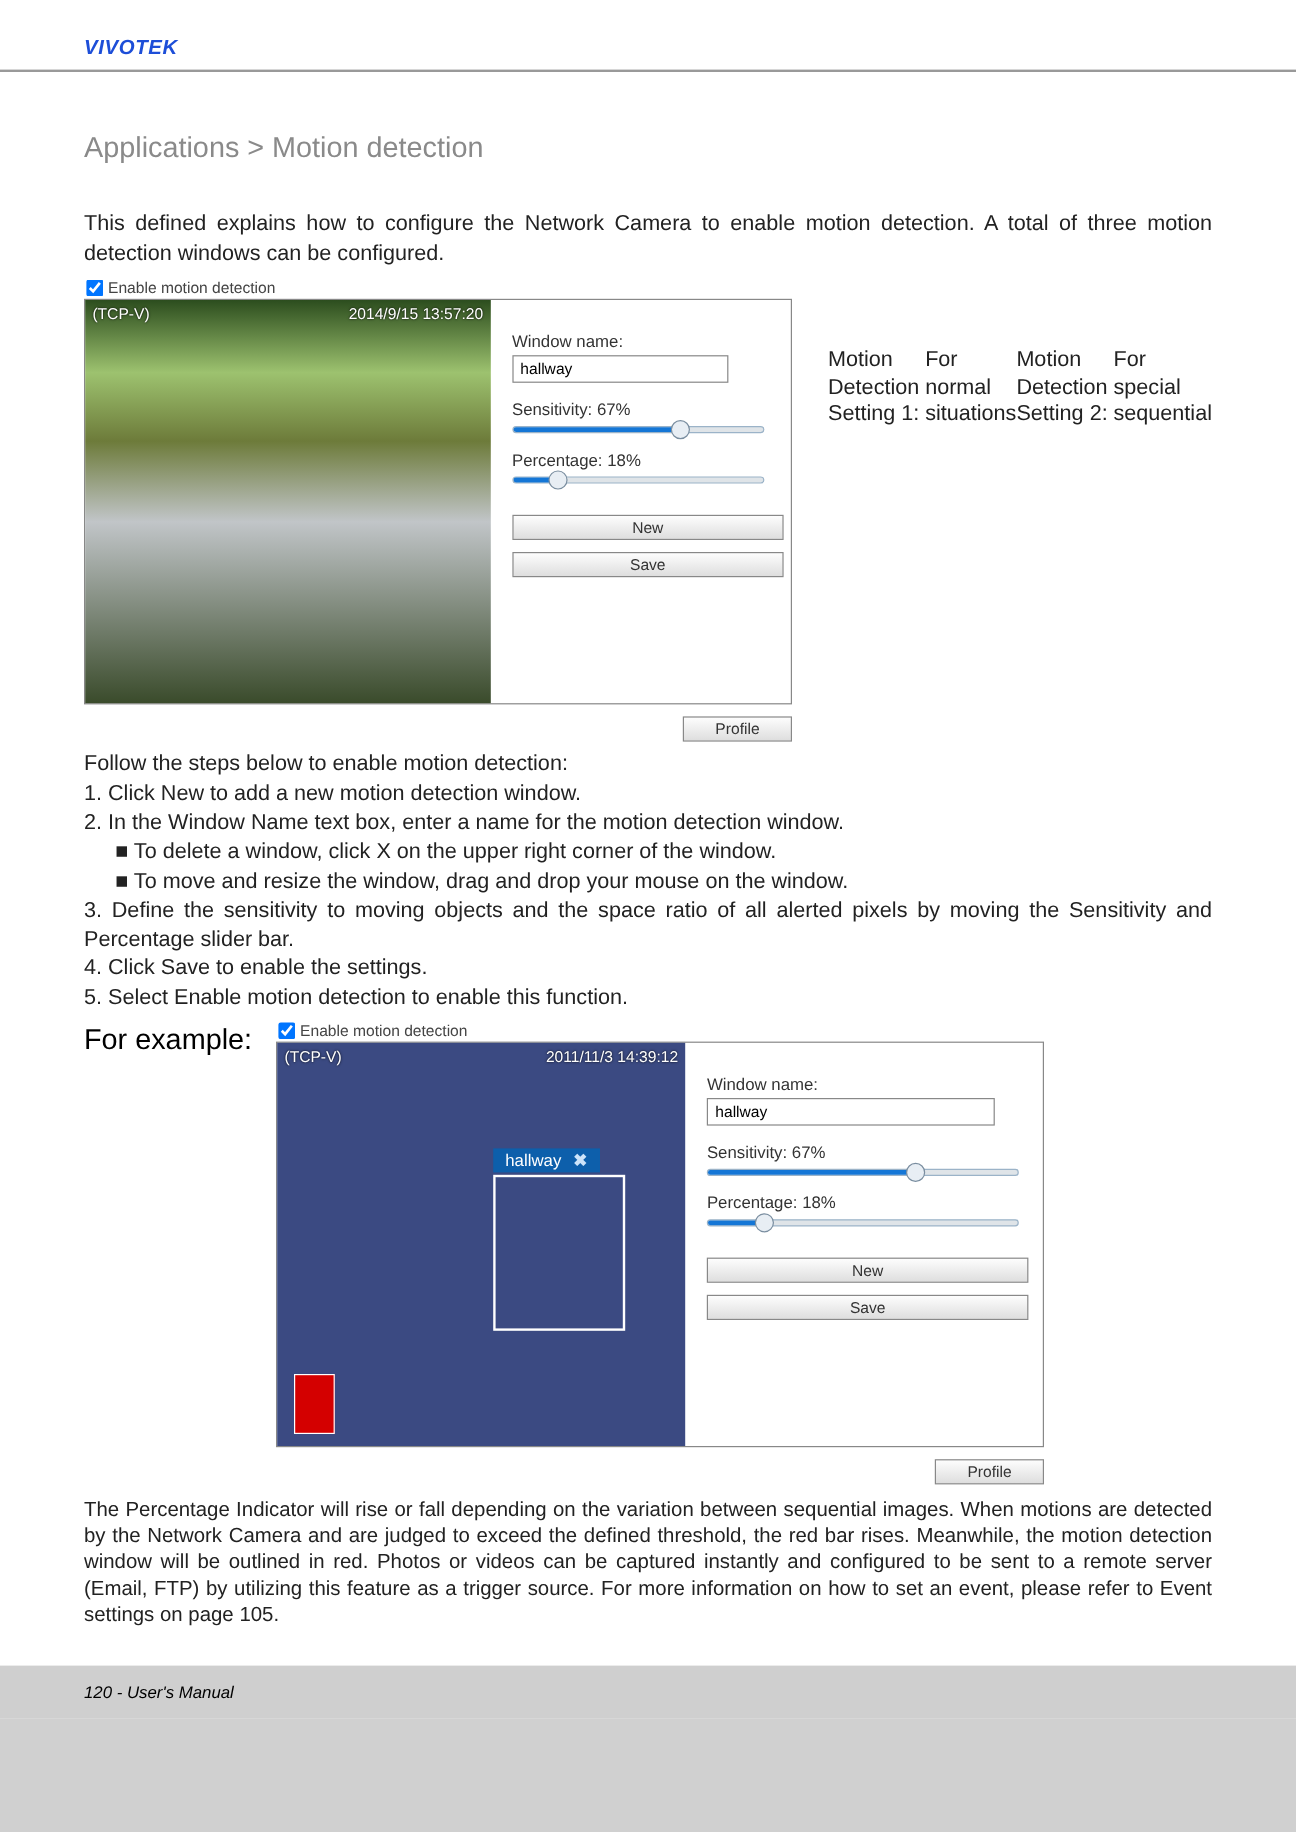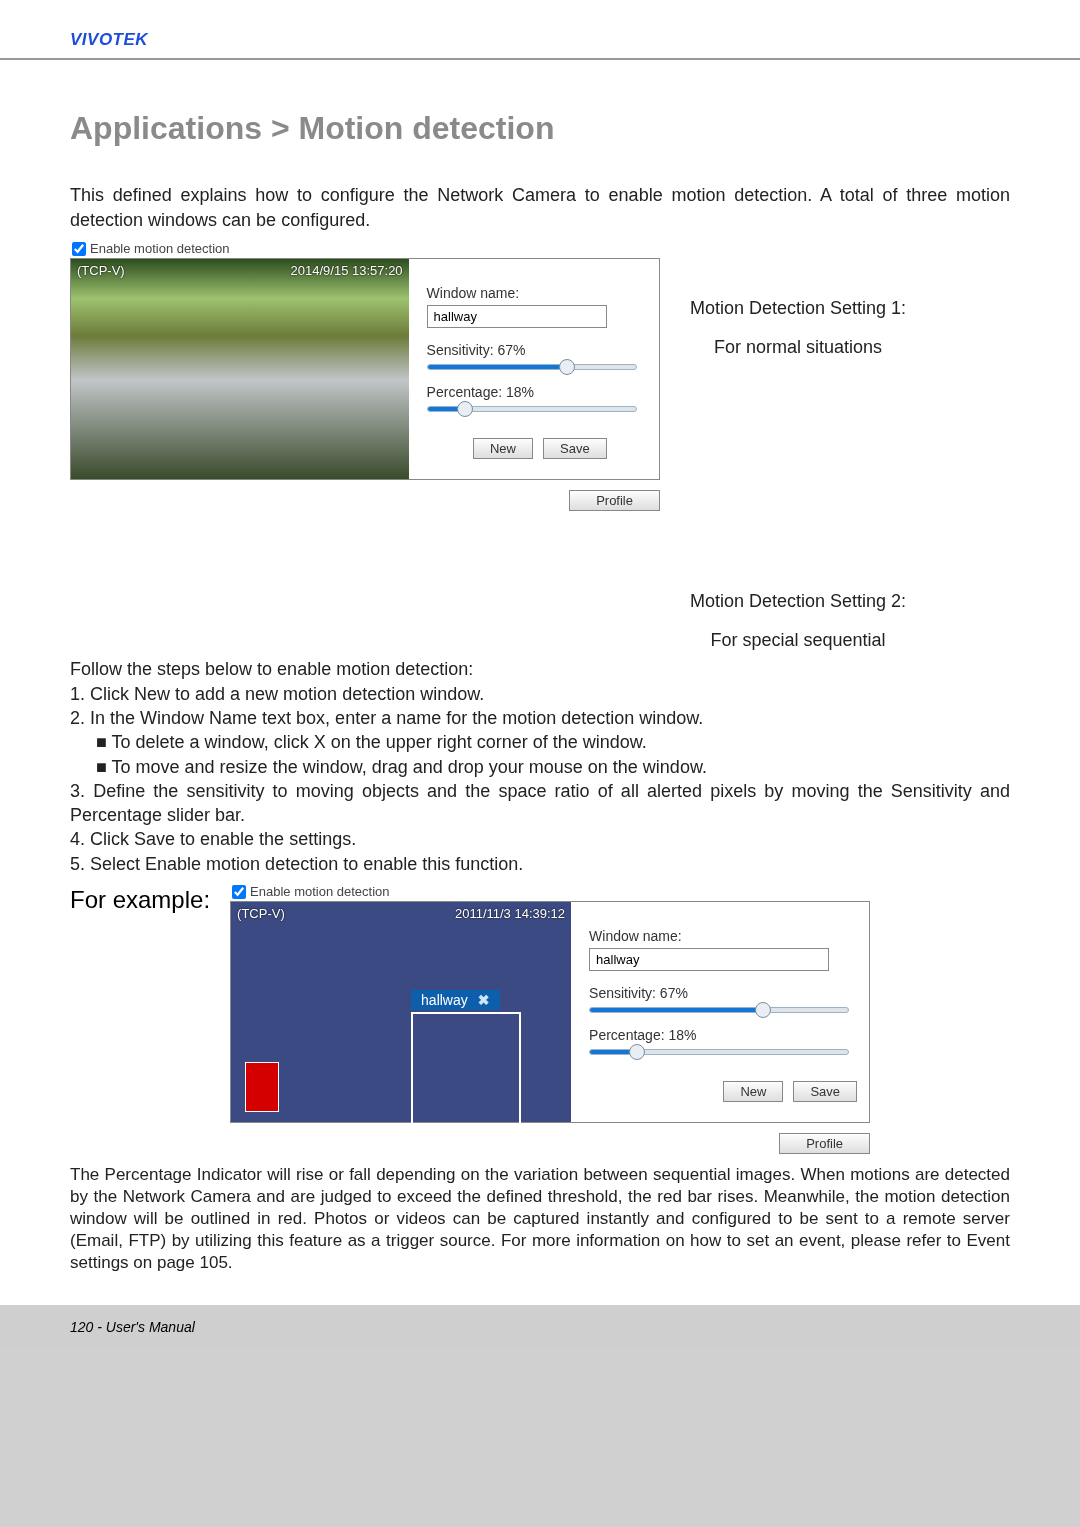--- a/index.html
+++ b/index.html
@@ -23,22 +23,22 @@
     font-weight: bold;
     font-style: italic;
     font-size: 17px;
     letter-spacing: 0.5px;
   }
   .content {
     padding: 50px 70px 30px 70px;
   }
   h1 {
     color: #8a8a8a;
-    font-size: 32px;
-    font-weight: bold;
+    font-size: 24px;
+    font-weight: normal;
     margin-bottom: 36px;
   }
   .intro {
     font-size: 18px;
     color: #222;
     line-height: 1.4;
     text-align: justify;
     margin-bottom: 4px;
   }
   .md-panel {
@@ -55,21 +55,21 @@
   }
   .md-enable input { width: 14px; height: 14px; }
   .md-body {
     display: flex;
     gap: 12px;
     border: 1px solid #888;
     padding: 0;
   }
   .md-video {
     width: 340px;
-    height: 220px;
+    height: 336px;
     background: #3b4a82;
     position: relative;
     color: #fff;
     font-size: 13px;
   }
   .md-video.store {
     background: linear-gradient(180deg,#2c4d1e 0%,#9dc26f 18%,#6d7b3a 35%,#c1c5c8 55%,#3a4b2b 100%);
   }
   .md-video .vid-top {
     position: absolute;
@@ -99,21 +99,21 @@
     background: #dfe4e8;
     border: 1px solid #9bb3c8;
     border-radius: 3px;
     position: relative;
   }
   .slider .fill { position:absolute; top:0; bottom:0; left:0; background:#1476d6; border-radius:3px 0 0 3px; }
   .slider .knob {
     position:absolute; top:-6px; width:16px; height:16px;
     background:#e8eef4; border:1px solid #7a8ea0; border-radius:50%;
   }
-  .btnrow { margin-top: 26px; display:flex; gap:10px; justify-content:center; }
+  .btnrow { margin-top: 26px; display:flex; gap:10px; justify-content:center;flex-direction:column; }
   .winbtn {
     border:1px solid #888; background: linear-gradient(#fdfdfd,#dedede);
     font-size:13px; padding:2px 16px; color:#333;
   }
   .profile-row { text-align:right; margin-top:10px; }
   .profile-btn {
     border:1px solid #888; background: linear-gradient(#fdfdfd,#dedede);
     font-size:13px; padding:2px 26px; color:#333;
   }
   .annot {
@@ -144,21 +144,21 @@
     background:#cfcfcf;
     padding:14px 70px;
     color:#000000;
     font-style:italic;
     font-size:14px;
   }
   .para {
     font-size:17px; color:#222; text-align:justify; line-height:1.3;
     margin-top:10px;
   }
-  .annot-stack { display:flex; flex-direction:column; gap:16px;text-align:center; }
+  .annot-stack { display:flex; flex-direction:row; gap:0; }
 </style>
 </head>
 <body>
 
 <div class="page">
   <div class="header-band">
     <div class="brand">VIVOTEK</div>
   </div>
 
   <div class="content">

